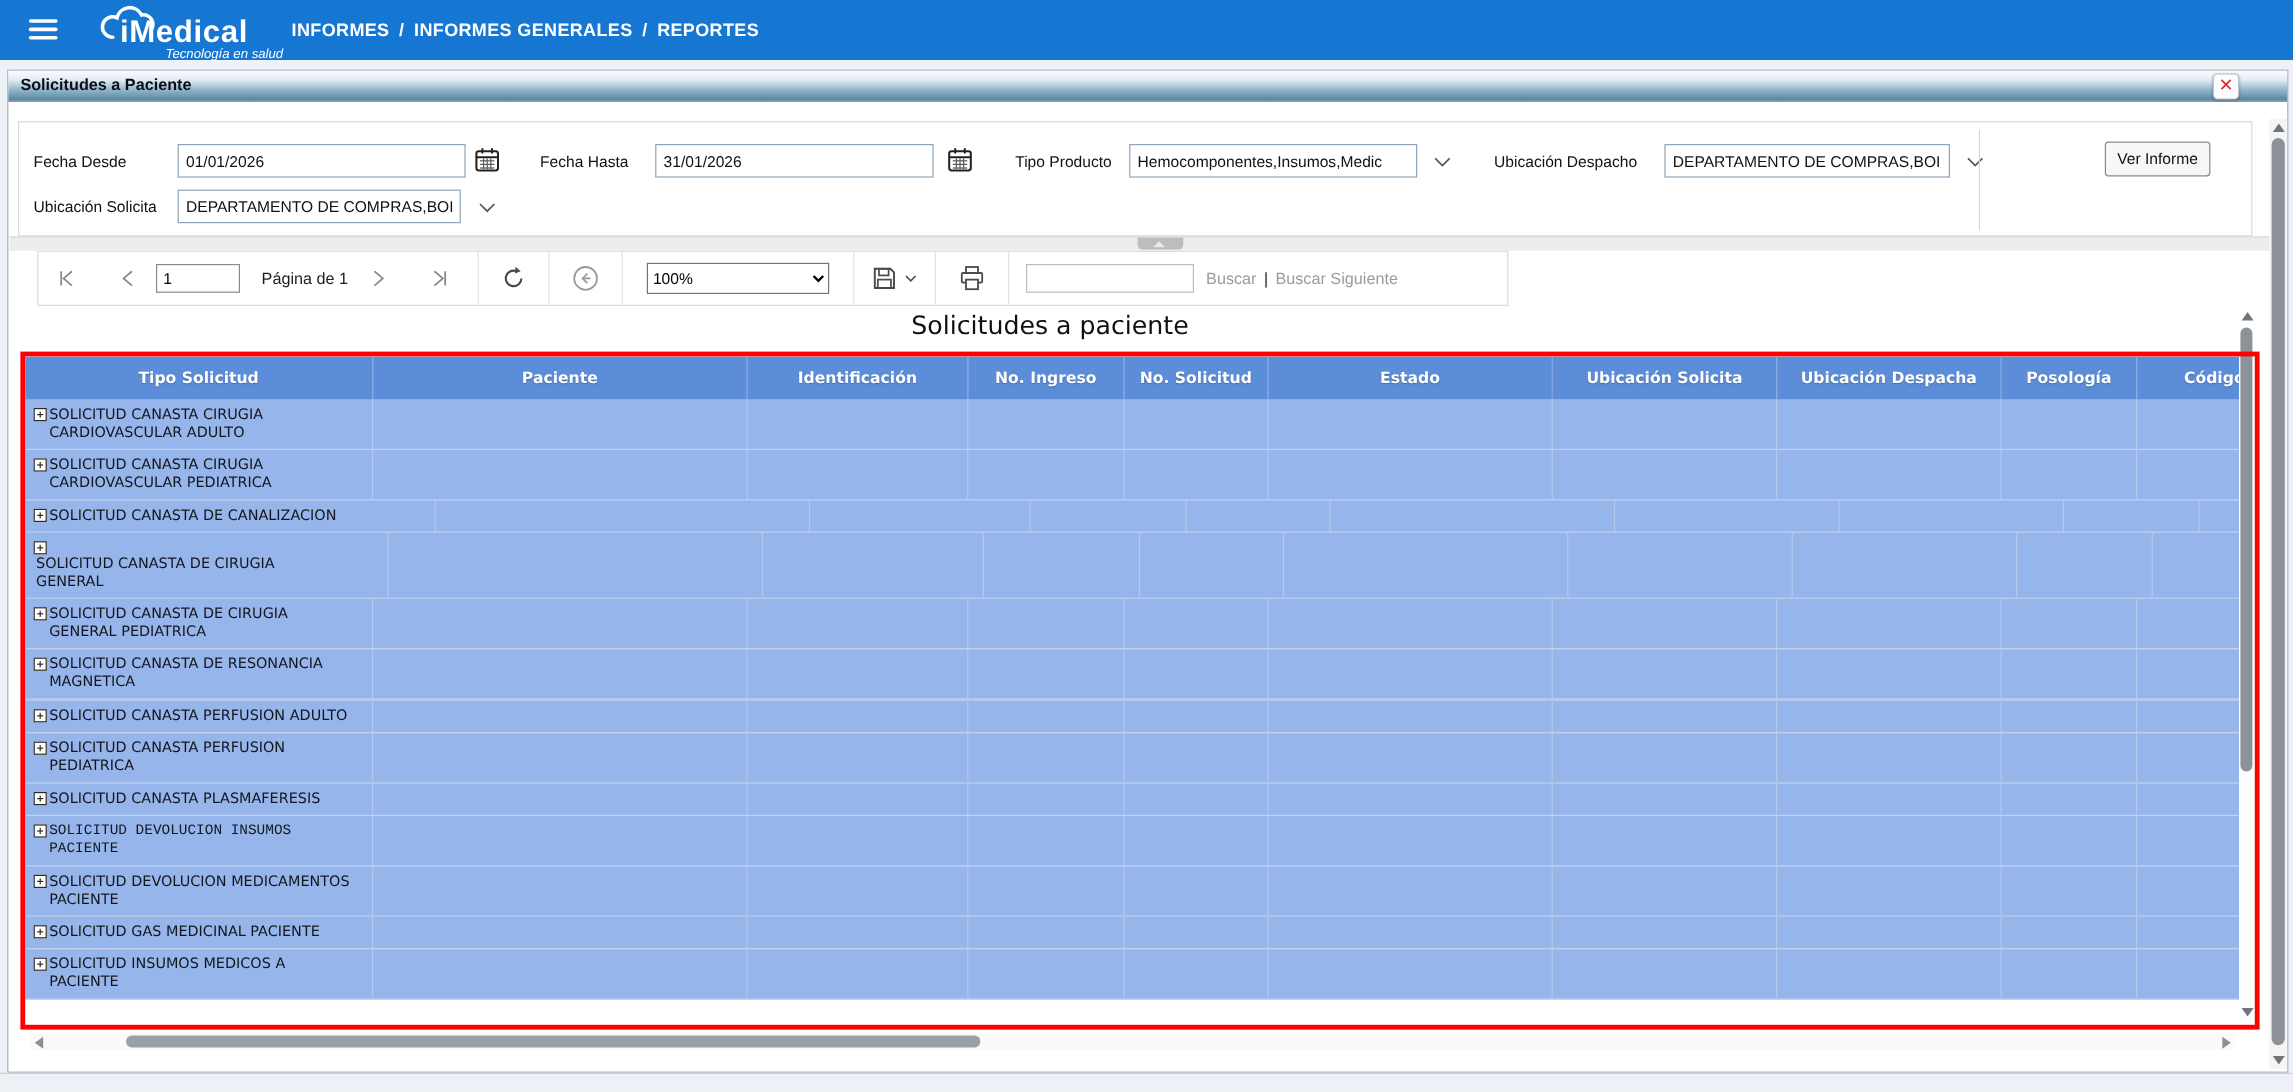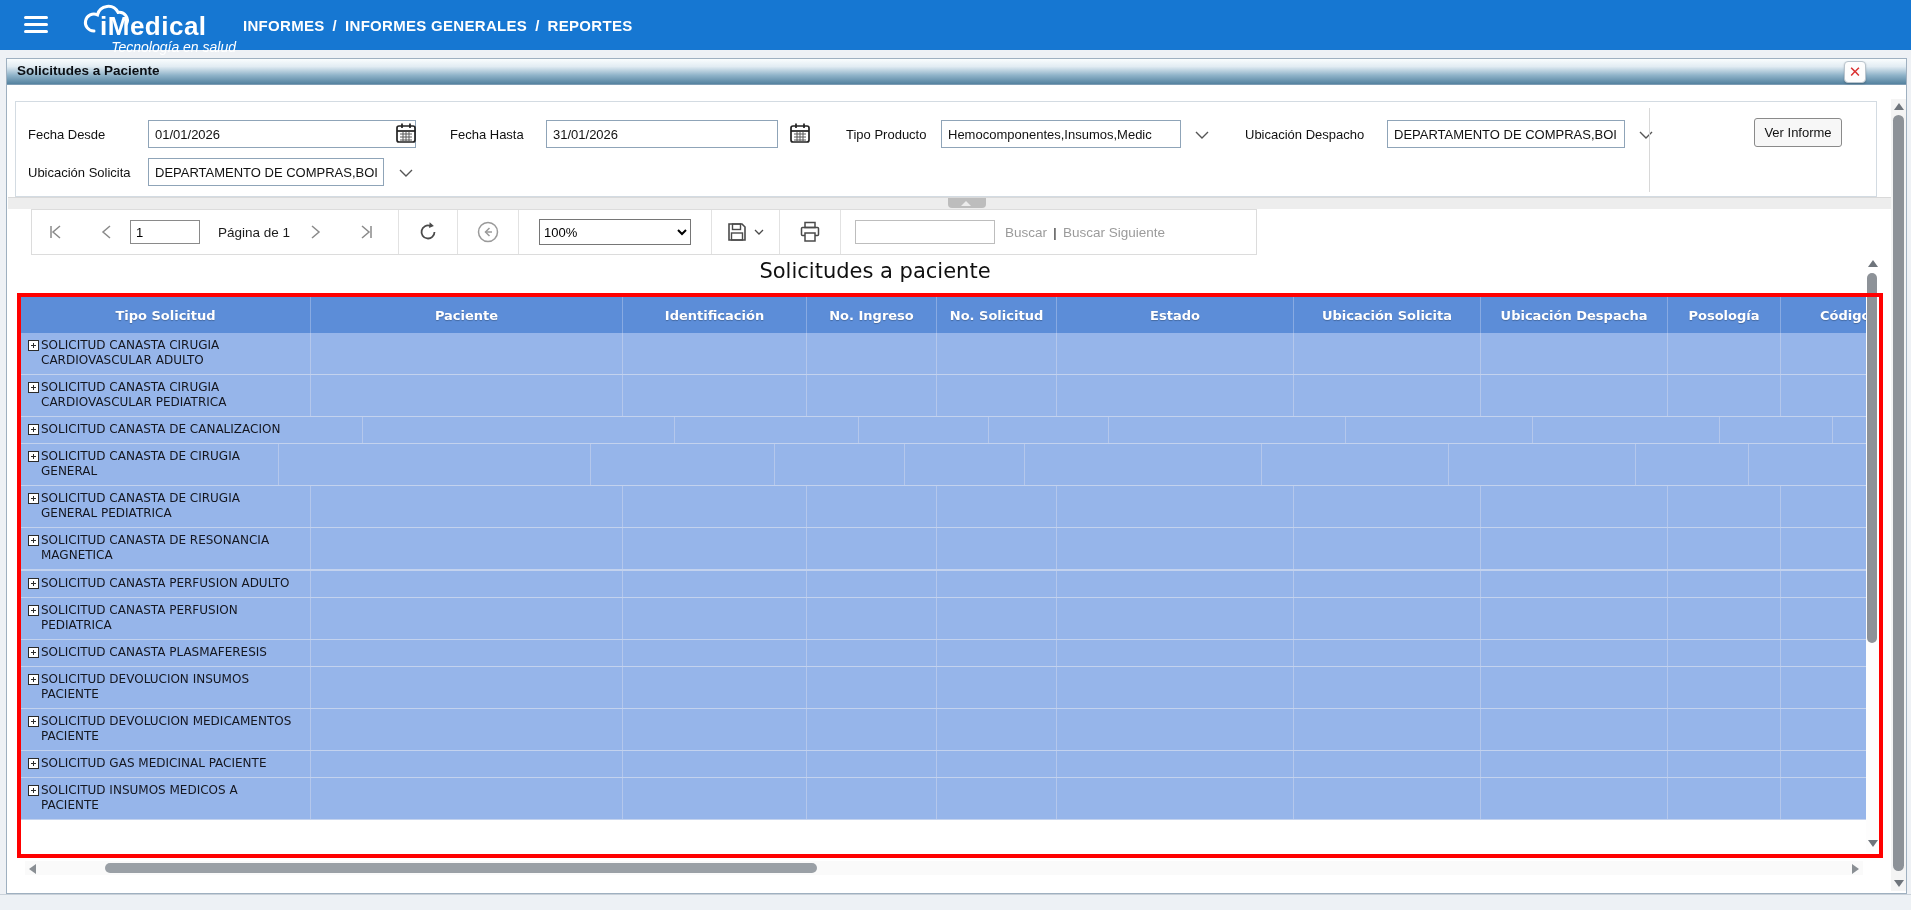--- a/index.html
+++ b/index.html
@@ -6,21 +6,21 @@
   html,body { width:1911px; height:910px; overflow:hidden; background:#eef1f5;
               font-family:"Liberation Sans","DejaVu Sans",sans-serif; }
 
   
   .navbar { position:absolute; left:0; top:0; width:1911px; height:50px; background:#1677d2; }
   .hamburger { position:absolute; left:24px; top:16px; width:24px; height:18px; cursor:pointer; }
   .hamburger span { display:block; height:3px; background:#fff; border-radius:2px; margin-bottom:4px; }
   .logo { position:absolute; left:84px; top:2px; width:150px; height:46px; }
   .logo svg { position:absolute; left:-6px; top:1px; }
   .logo .brand { position:absolute; left:16px; top:9px; color:#fff; font-size:26px; font-weight:bold; letter-spacing:.5px; }
-  .logo .tagline { position:absolute; right:-2px; top:37px; color:#fff; font-size:14px; font-style:italic; white-space:nowrap; }
+  .logo .tagline { position:absolute; right:-2px; top:37px; color:#fff; font-size:11px; font-style:italic; white-space:nowrap; }
   .breadcrumb { position:absolute; left:243px; top:0; height:50px; display:flex; align-items:center; gap:8px;
                 color:#fff; font-size:15px; font-weight:bold; letter-spacing:.3px; }
   .breadcrumb .crumb { cursor:pointer; }
 
   
   .window { position:absolute; left:6px; top:58px; width:1901px; height:836px; background:#fff;
             border:1px solid #9fb0c0; }
   .titlebar { position:absolute; left:0; top:0; width:1899px; height:26px;
               background:linear-gradient(180deg,#fafdfe 0%,#e2ecf3 30%,#8fb3c9 65%,#54829f 100%);
               border-bottom:1px solid #7d9cb4; }
@@ -143,21 +143,21 @@
 
 <div class="window">
 
   <div class="titlebar">
     <span class="wtitle">Solicitudes a Paciente</span>
     <div class="close-btn">✕</div>
   </div>
 
   <div class="filter-panel">
     <span class="flabel" style="left:12px;top:25px;">Fecha Desde</span>
-    <input class="finput" style="left: 132px; top: 18px; width: 268px;" value="01/01/2026">
+    <input class="finput" style="left: 132px; top: 18px; width: 240px;" value="01/01/2026">
     <svg class="cal-icon" style="left:378px;top:19px;" viewBox="0 0 24 24">
       <rect x="3" y="5" width="18" height="16" rx="2" fill="none" stroke="#222" stroke-width="1.7"></rect>
       <line x1="3" y1="10" x2="21" y2="10" stroke="#222" stroke-width="1.7"></line>
       <line x1="8" y1="2.5" x2="8" y2="7" stroke="#222" stroke-width="1.7"></line>
       <line x1="16" y1="2.5" x2="16" y2="7" stroke="#222" stroke-width="1.7"></line>
       <g stroke="#222" stroke-width="1" opacity=".75">
         <line x1="6" y1="13" x2="18" y2="13"></line>
           <line x1="6" y1="16" x2="18" y2="16"></line>
           <line x1="6" y1="19" x2="18" y2="19"></line>
         <line x1="9" y1="11" x2="9" y2="20"></line>
@@ -334,21 +334,21 @@
           <div class="tcell" style="width: 184px;"></div>
           <div class="tcell" style="width: 130px;"></div>
           <div class="tcell" style="width: 120px;"></div>
           <div class="tcell" style="width: 237px;"></div>
           <div class="tcell" style="width: 187px;"></div>
           <div class="tcell" style="width: 187px;"></div>
           <div class="tcell" style="width: 113px;"></div>
           <div class="tcell" style="width: 150px;"></div>
         </div>
         <div class="trow">
-          <div class="tcell tcell0" style="width: 258px;">
+          <div class="tcell tcell0" style="width: 303px; flex-direction: column;">
             <span class="plusbox"></span>
             <span class="rlabel">SOLICITUD CANASTA DE CIRUGIA GENERAL</span>
           </div>
           <div class="tcell" style="width: 312px;"></div>
           <div class="tcell" style="width: 184px;"></div>
           <div class="tcell" style="width: 130px;"></div>
           <div class="tcell" style="width: 120px;"></div>
           <div class="tcell" style="width: 237px;"></div>
           <div class="tcell" style="width: 187px;"></div>
           <div class="tcell" style="width: 187px;"></div>
@@ -435,21 +435,21 @@
           <div class="tcell" style="width: 184px;"></div>
           <div class="tcell" style="width: 130px;"></div>
           <div class="tcell" style="width: 120px;"></div>
           <div class="tcell" style="width: 237px;"></div>
           <div class="tcell" style="width: 187px;"></div>
           <div class="tcell" style="width: 187px;"></div>
           <div class="tcell" style="width: 113px;"></div>
           <div class="tcell" style="width: 150px;"></div>
         </div>
         <div class="trow">
-          <div class="tcell tcell0" style="width: 290px;">
+          <div class="tcell tcell0" style="width: 290px; font-family: Liberation Mono, monospace;">
             <span class="plusbox"></span>
             <span class="rlabel">SOLICITUD DEVOLUCION INSUMOS PACIENTE</span>
           </div>
           <div class="tcell" style="width: 312px;"></div>
           <div class="tcell" style="width: 184px;"></div>
           <div class="tcell" style="width: 130px;"></div>
           <div class="tcell" style="width: 120px;"></div>
           <div class="tcell" style="width: 237px;"></div>
           <div class="tcell" style="width: 187px;"></div>
           <div class="tcell" style="width: 187px;"></div>

